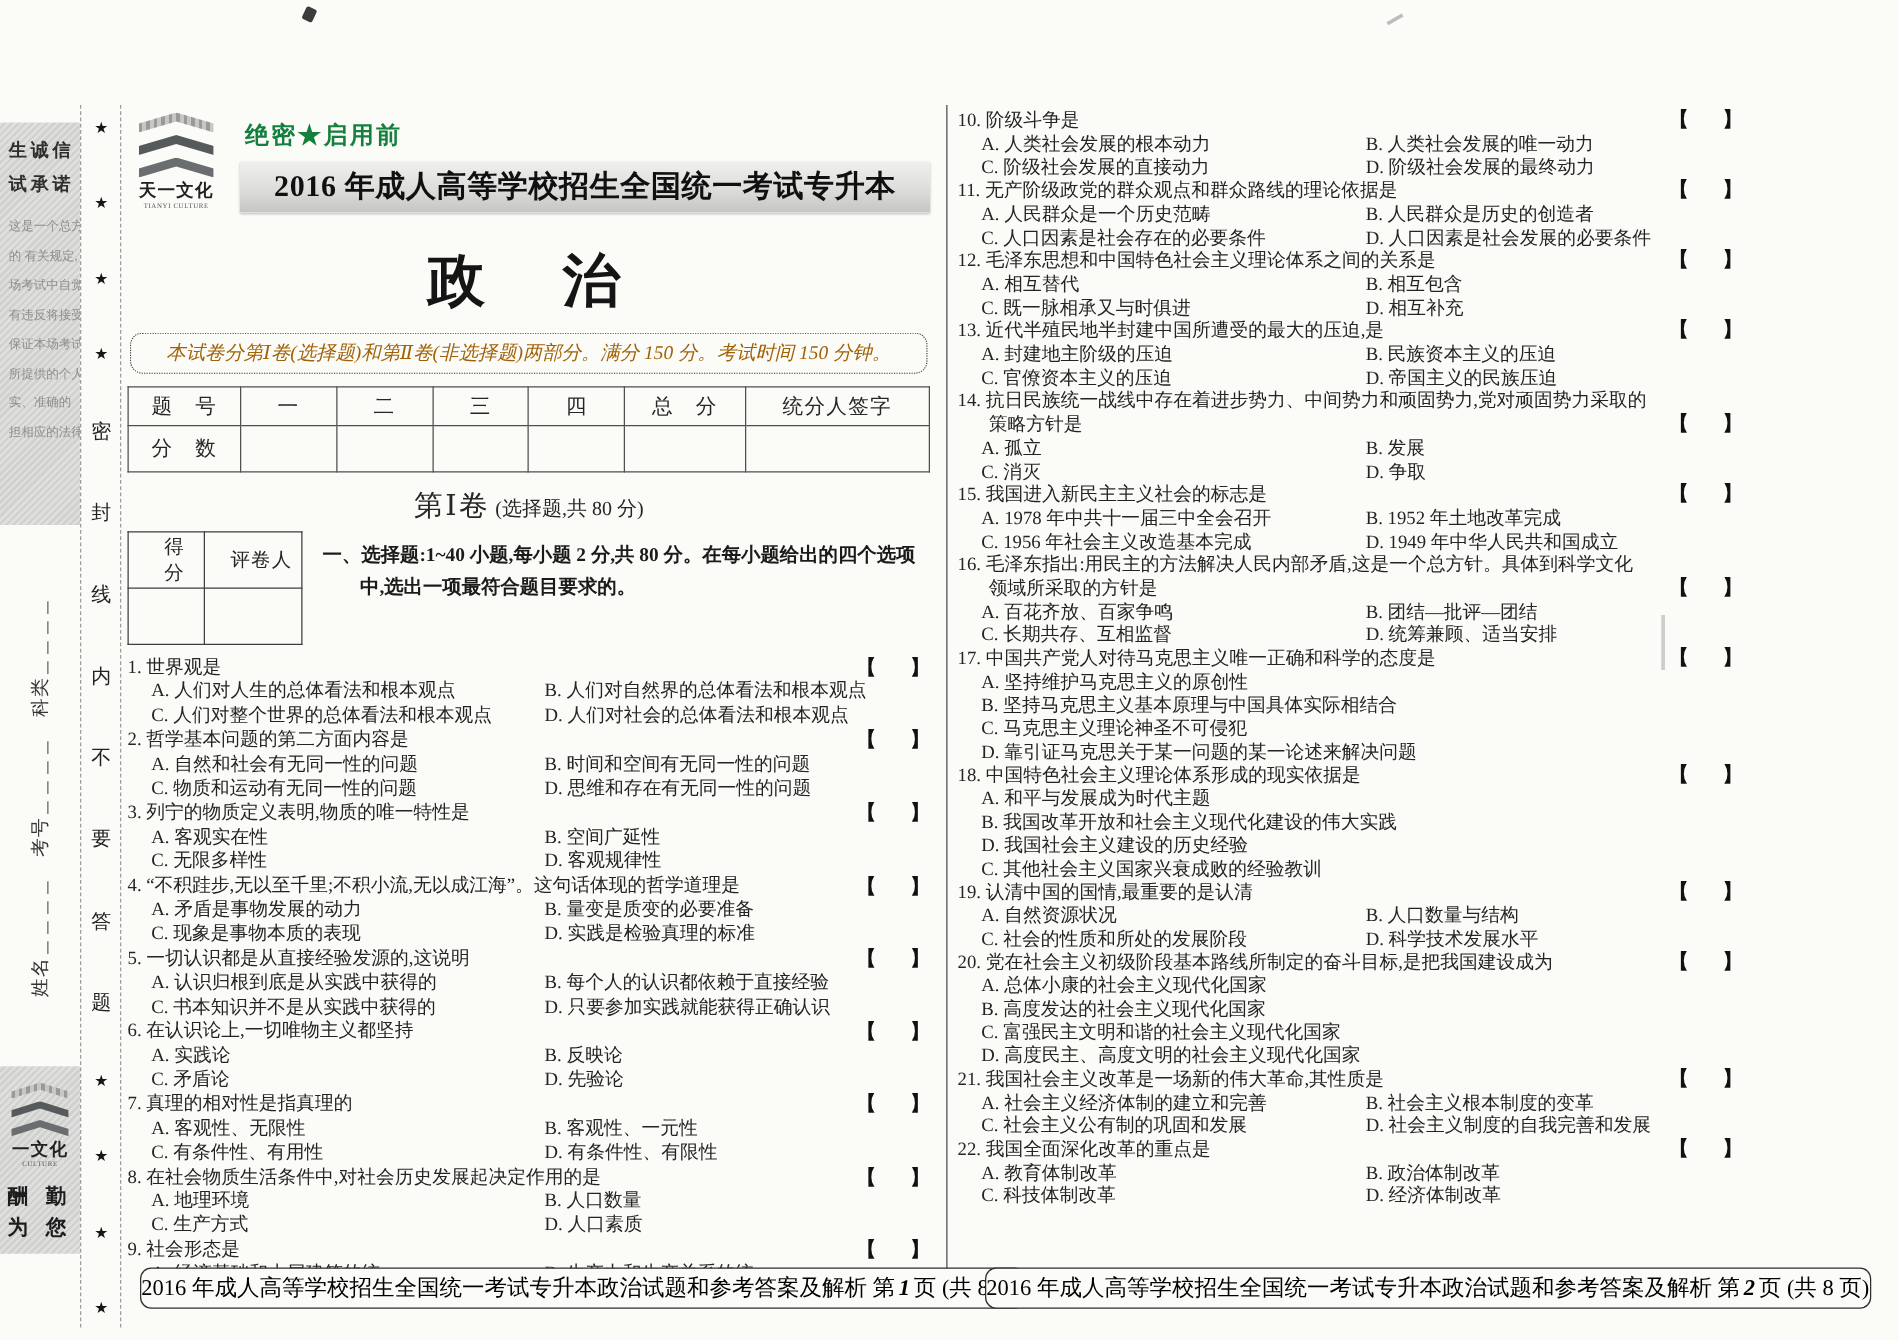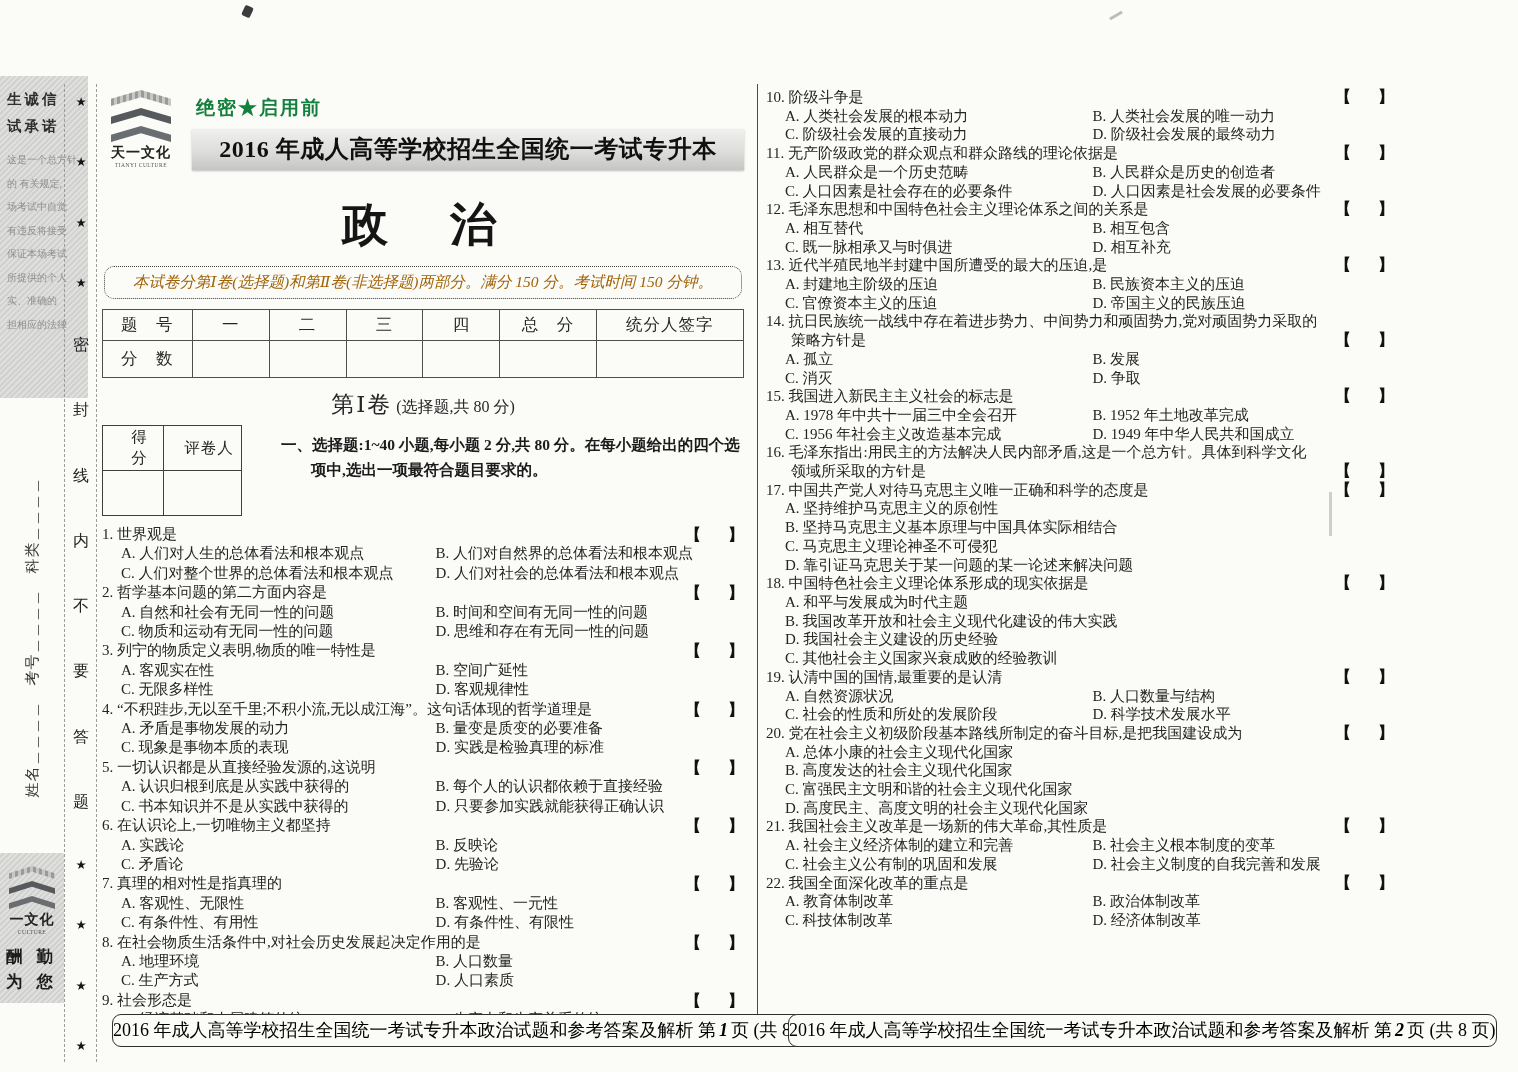--- a/index.html
+++ b/index.html
@@ -3,21 +3,21 @@
 <meta charset="utf-8">
 <style>
   html,body{margin:0;padding:0}
   body{width:1518px;height:1072px;position:relative;overflow:hidden;
        background:#f6f6f3;color:#262626;
        font-family:"Liberation Serif","DejaVu Serif",serif;}
   #page{position:absolute;inset:0;background:#fbfbf8;}
 
   
   .hatch{background:repeating-linear-gradient(135deg,#dfdfdd 0 2px,#d1d1cf 2px 4px);}
-  .pledge{position:absolute;left:0;top:76px;width:88px;height:322px;box-sizing:border-box;
+  .pledge{position:absolute;left:0;top:98px;width:64px;height:322px;box-sizing:border-box;
           padding:10px 2px 6px 7px;overflow:hidden;}
   .pledge .t{font-weight:bold;font-size:14.5px;letter-spacing:3px;color:#2e2e2e;line-height:27px;white-space:nowrap;}
   .pledge .b{font-size:10px;color:#8e8e8e;line-height:23.5px;white-space:nowrap;margin-top:8px;}
   .rot{position:absolute;left:-149px;top:628px;width:362px;text-align:center;
        transform:rotate(-90deg);font-size:15px;letter-spacing:1px;color:#333;white-space:nowrap;}
   .blogo{position:absolute;left:0;top:853px;width:64px;height:150px;box-sizing:border-box;
          padding-top:13px;overflow:hidden;text-align:center;}
   .chev{width:46px;height:13px;margin:0 auto 2px;
         clip-path:polygon(0 100%,50% 45%,100% 100%,100% 55%,50% 0,0 55%);}
   .chev.striped{background:repeating-linear-gradient(90deg,#9a9a98 0 3px,#c7c7c5 3px 6px);}
@@ -51,21 +51,21 @@
   .stable{width:100%;border-collapse:collapse;table-layout:fixed;}
   .stable td{border:1.3px solid #4f4f4f;text-align:center;font-size:16.5px;height:30px;padding:0;letter-spacing:1px;}
   .stable tr.r2 td{height:36px;}
   .volhead{text-align:center;margin:11px 0 5px;}
   .volhead .big{font-size:23px;font-weight:normal;letter-spacing:2px;}
   .volhead .small{font-size:16px;}
   .secrow{display:flex;margin:4px 0 9px;}
   .gbox{width:140px;border-collapse:collapse;flex:none;}
   .gbox td{border:1.4px solid #3f3f3f;text-align:center;font-size:15.5px;letter-spacing:1px;padding-left:14px;}
   .gbox tr.h td{height:30px;} .gbox tr.e td{height:42px;}
-  .instr{flex:1;margin-left:39px;font-weight:bold;font-size:15.5px;line-height:25px;
+  .instr{flex:1;margin-left:16px;font-weight:bold;font-size:15.5px;line-height:25px;
          padding-left:30px;text-indent:-30px;padding-top:7px;color:#1b1b1b;}
 
   
   .qwrap{font-size:15px;color:#242424;}
   #qleft{line-height:19.4px;}
   #qright{line-height:18.7px;}
   .q{position:relative;}
   .stem{padding-right:74px;}
   #qleft .stem{padding-left:18px;text-indent:-18px;}
   #qright .stem{padding-left:25px;text-indent:-25px;}
@@ -372,20 +372,26 @@
           <div class="opts two">
             <div class="opt">A. 1978 年中共十一届三中全会召开</div>
             <div class="opt">B. 1952 年土地改革完成</div>
             <div class="opt">C. 1956 年社会主义改造基本完成</div>
             <div class="opt">D. 1949 年中华人民共和国成立</div>
           </div>
         </div>
         <div class="q">
           <span class="brk" style="top: 18.7px;"><span class="bo">【</span><span class="bc">】</span></span>
           <div class="stem">16. 毛泽东指出:用民主的方法解决人民内部矛盾,这是一个总方针。具体到科学文化领域所采取的方针是</div>
+          <div class="opts two">
+            <div class="opt">A. 百花齐放、百家争鸣</div>
+            <div class="opt">B. 团结—批评—团结</div>
+            <div class="opt">C. 长期共存、互相监督</div>
+            <div class="opt">D. 统筹兼顾、适当安排</div>
+          </div>
         </div>
         <div class="q">
           <span class="brk" style="top: 0px;"><span class="bo">【</span><span class="bc">】</span></span>
           <div class="stem">17. 中国共产党人对待马克思主义唯一正确和科学的态度是</div>
           <div class="opts stk">
             <div class="opt">A. 坚持维护马克思主义的原创性</div>
             <div class="opt">B. 坚持马克思主义基本原理与中国具体实际相结合</div>
             <div class="opt">C. 马克思主义理论神圣不可侵犯</div>
             <div class="opt">D. 靠引证马克思关于某一问题的某一论述来解决问题</div>
           </div>

